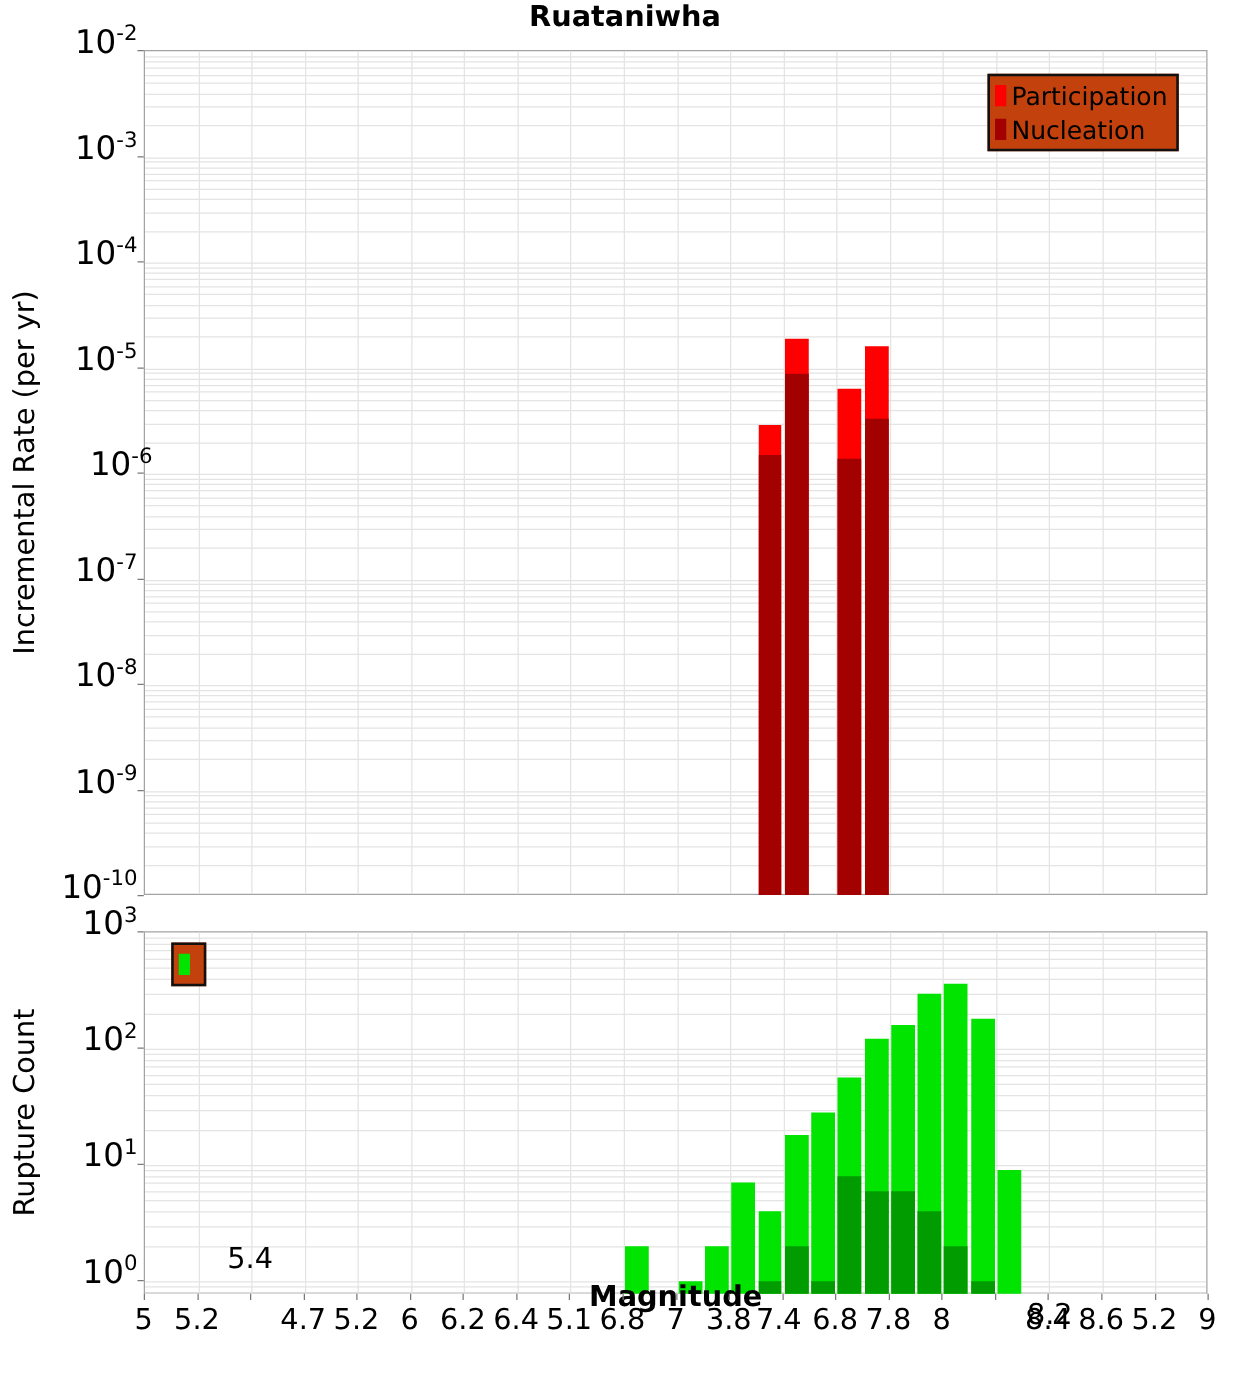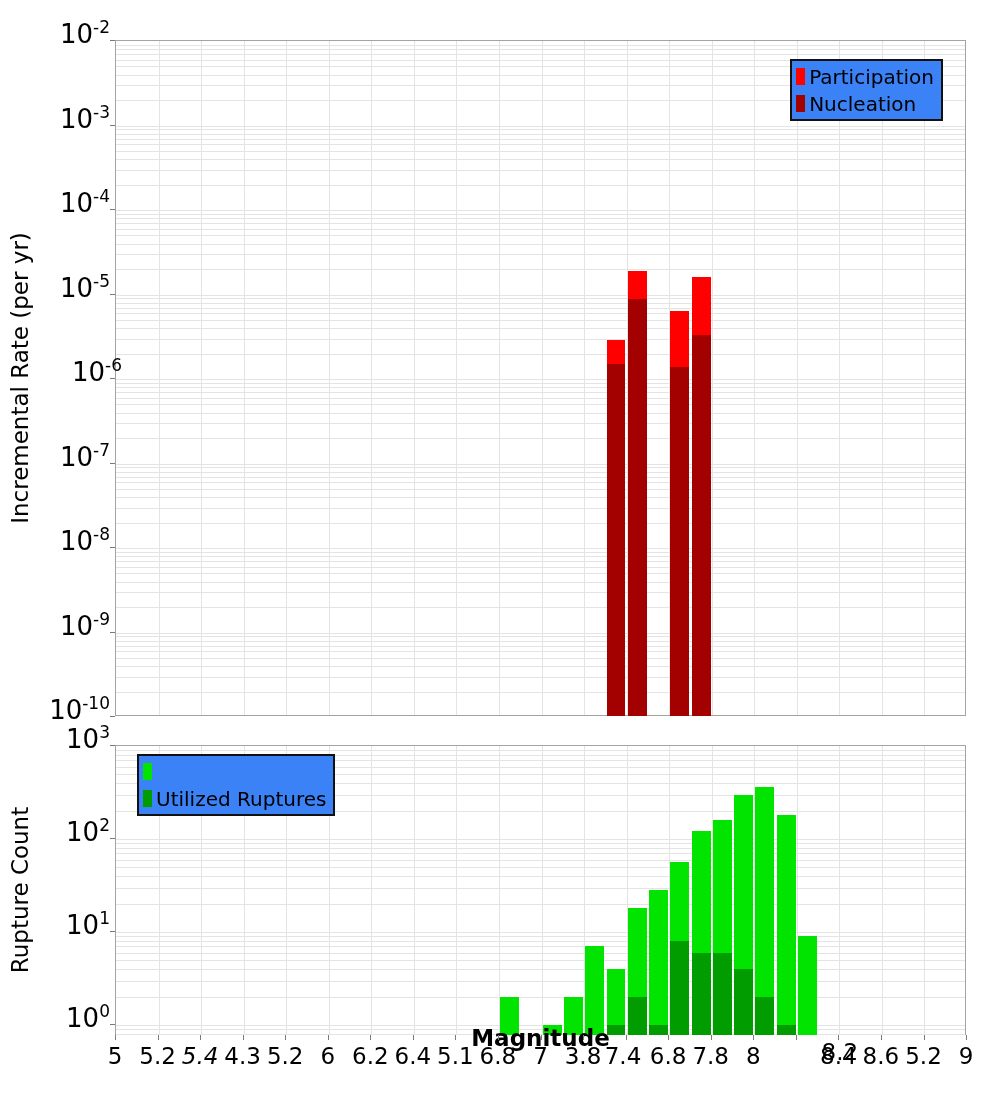--- a/index.html
+++ b/index.html
@@ -14,31 +14,32 @@
   .bar{position:absolute;}
   .ytick-label{position:absolute;width:110px;text-align:right;font-size:26px;
                line-height:26px;white-space:nowrap;}
   .ytick-label sup{font-size:17px;line-height:0;}
   .xtick-label{position:absolute;width:80px;text-align:center;font-size:23px;line-height:24px;}
   .tickmark-y{position:absolute;height:1px;width:5px;background:#7a7a7a;}
   .tickmark-x{position:absolute;width:1px;height:5px;background:#7a7a7a;}
   .axis-label-y{position:absolute;white-space:nowrap;font-size:23px;
                 transform:translate(-50%,-50%) rotate(-90deg);}
   .axis-label-x{position:absolute;left:115px;width:851px;text-align:center;font-size:23px;}
-  .legend{position:absolute;background:#3b82f6;border:2px solid #111;
+  .legend{position:absolute;background:#c2410c;border:2px solid #111;
           padding:2px 7px 2px 4px;z-index:5;}
   .legend-row{display:flex;align-items:center;height:27px;}
   .swatch{width:9px;height:17px;margin-right:4px;flex:0 0 auto;}
   .legend-label{font-size:20px;white-space:nowrap;}
 </style>
 </head>
 <body>
 
 <div id="fig">
 
+  <div class="title">Ruataniwha</div>
 
   <div id="plot-0" class="plot" style="top:40px;height:676px;">
     <div class="legend" style="top:18px;right:22px;">
       <div class="legend-row">
         <div class="swatch" style="background: rgb(255, 0, 0);"></div>
         <span class="legend-label">Participation</span>
       </div>
       <div class="legend-row">
         <div class="swatch" style="background: rgb(163, 0, 0);"></div>
         <span class="legend-label">Nucleation</span>
@@ -142,24 +143,20 @@
       <div class="bar" style="left: 511.8px; width: 18.88px; top: 258.19px; height: 416.81px; background: rgb(163, 0, 0);"></div>
       <div class="bar" style="left: 554.35px; width: 18.88px; top: 325.65px; height: 349.35px; background: rgb(163, 0, 0);"></div>
       <div class="bar" style="left: 575.63px; width: 18.88px; top: 294.19px; height: 380.81px; background: rgb(163, 0, 0);"></div>
     </div>
 
   <div id="plot-1" class="plot" style="top:745px;height:290px;">
     <div class="legend" style="top:8px;left:21px;">
       <div class="legend-row">
         <div class="swatch" style="background: rgb(0, 228, 0);"></div>
       </div>
-      <div class="legend-row">
-        <div class="swatch" style="background: rgb(0, 156, 0);"></div>
-        <span class="legend-label">Utilized Ruptures</span>
-      </div>
     </div>
   <div class="gridline-v" style="left: 42.55px;"></div>
       <div class="gridline-v" style="left: 85.1px;"></div>
       <div class="gridline-v" style="left: 127.65px;"></div>
       <div class="gridline-v" style="left: 170.2px;"></div>
       <div class="gridline-v" style="left: 212.75px;"></div>
       <div class="gridline-v" style="left: 255.3px;"></div>
       <div class="gridline-v" style="left: 297.85px;"></div>
       <div class="gridline-v" style="left: 340.4px;"></div>
       <div class="gridline-v" style="left: 382.95px;"></div>
@@ -255,23 +252,23 @@
     <div class="ytick-label" style="left: 0px; top: 819px;">10<sup>2</sup></div>
     <div class="tickmark-y" style="left: 110px; top: 838px;"></div>
     <div class="ytick-label" style="left: 0px; top: 912px;">10<sup>1</sup></div>
     <div class="tickmark-y" style="left: 110px; top: 931px;"></div>
     <div class="ytick-label" style="left: 0px; top: 1005px;">10<sup>0</sup></div>
     <div class="tickmark-y" style="left: 110px; top: 1024px;"></div>
     <div class="xtick-label" style="left: 75px; top: 1044px;">5</div>
     <div class="tickmark-x" style="left: 115px; top: 1035px;"></div>
     <div class="xtick-label" style="left: 117.6px; top: 1044px;">5.2</div>
     <div class="tickmark-x" style="left: 157.6px; top: 1035px;"></div>
-    <div class="xtick-label" style="left: 160.1px; top: 1044px; font-style: italic;">5.4</div>
+    <div class="xtick-label" style="left: 160.1px; top: 995px;">5.4</div>
     <div class="tickmark-x" style="left: 200.1px; top: 1035px;"></div>
-    <div class="xtick-label" style="left: 202.6px; top: 1044px;">4.3</div>
+    <div class="xtick-label" style="left: 202.6px; top: 1044px;">4.7</div>
     <div class="tickmark-x" style="left: 242.6px; top: 1035px;"></div>
     <div class="xtick-label" style="left: 245.2px; top: 1044px;">5.2</div>
     <div class="tickmark-x" style="left: 285.2px; top: 1035px;"></div>
     <div class="xtick-label" style="left: 287.8px; top: 1044px;">6</div>
     <div class="tickmark-x" style="left: 327.8px; top: 1035px;"></div>
     <div class="xtick-label" style="left: 330.3px; top: 1044px;">6.2</div>
     <div class="tickmark-x" style="left: 370.3px; top: 1035px;"></div>
     <div class="xtick-label" style="left: 372.9px; top: 1044px;">6.4</div>
     <div class="tickmark-x" style="left: 412.9px; top: 1035px;"></div>
     <div class="xtick-label" style="left: 415.4px; top: 1044px;">5.1</div>

